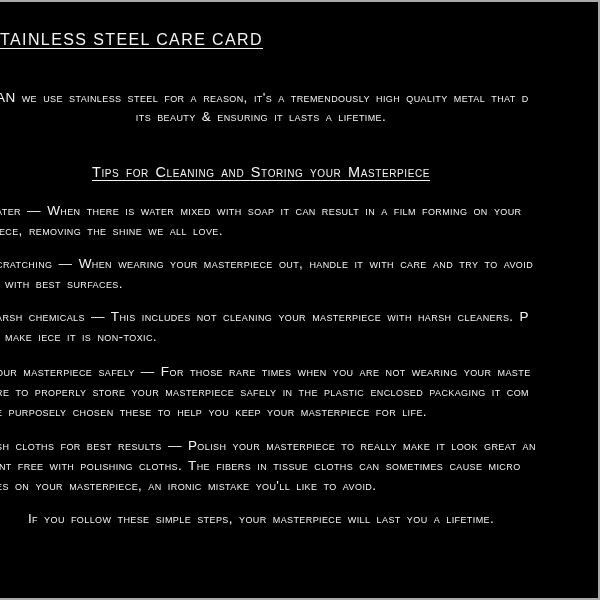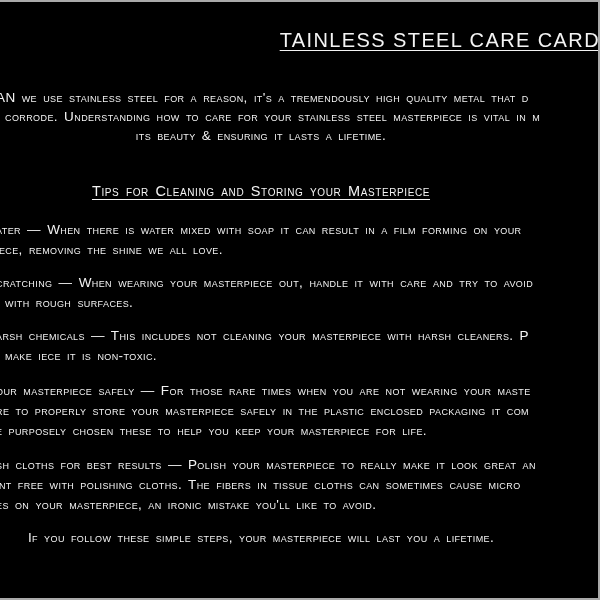--- a/index.html
+++ b/index.html
@@ -28,25 +28,24 @@
     font-variant-caps: small-caps;
     font-size: 13.5px;
     line-height: 20px;
     letter-spacing: 0.4px;
     word-spacing: 2px;
     white-space: nowrap;
   }
   .lh19 { line-height: 19px; }
   .title {
     margin: 0;
-    font-size: 20px;
+    font-size: 16px;
     line-height: 20px;
     letter-spacing: 1.4px;
     white-space: nowrap;
-    text-align: right;
   }
   .heading { font-size: 14.5px; letter-spacing: 0.6px; }
   .u {
     text-decoration: underline;
     text-underline-offset: 3px;
     text-decoration-thickness: 1px;
   }
   
   .cut { margin-left: -4px; }
   
@@ -70,34 +69,33 @@
 
 <div class="card">
   <div class="edge edge-top"></div>
   <div class="edge edge-right"></div>
   <div class="edge edge-bottom"></div>
 
   <p class="title"><span class="u">TAINLESS STEEL CARE CARD</span></p>
 
   <div>
     <p class="line lh19 cut m38">AN we use stainless steel for a reason, it's a tremendously high quality metal that d</p>
-    <p class="line lh19 ind">corrode. Understanding how to care for your stainless steel masterpiece is vital in m</p>
     <p class="line lh19 center">its beauty &amp; ensuring it lasts a lifetime.</p>
   </div>
 
   <p class="line heading center m36"><span class="u">Tips for Cleaning and Storing your Masterpiece</span></p>
 
   <div>
     <p class="line cut m19">ater — When there is water mixed with soap it can result in a film forming on your</p>
     <p class="line cut">iece, removing the shine we all love.</p>
   </div>
 
   <div>
     <p class="line cut m13">cratching — When wearing your masterpiece out, handle it with care and try to avoid</p>
-    <p class="line ind">with rough surfaces.</p>
+    <p class="line ind">with best surfaces.</p>
   </div>
 
   <div>
     <p class="line cut m13">arsh chemicals — This includes not cleaning your masterpiece with harsh cleaners. P</p>
     <p class="line ind">make iece it is non-toxic.</p>
   </div>
 
   <div>
     <p class="line cut m15">our masterpiece safely — For those rare times when you are not wearing your maste</p>
     <p class="line cut">re to properly store your masterpiece safely in the plastic enclosed packaging it com</p>

